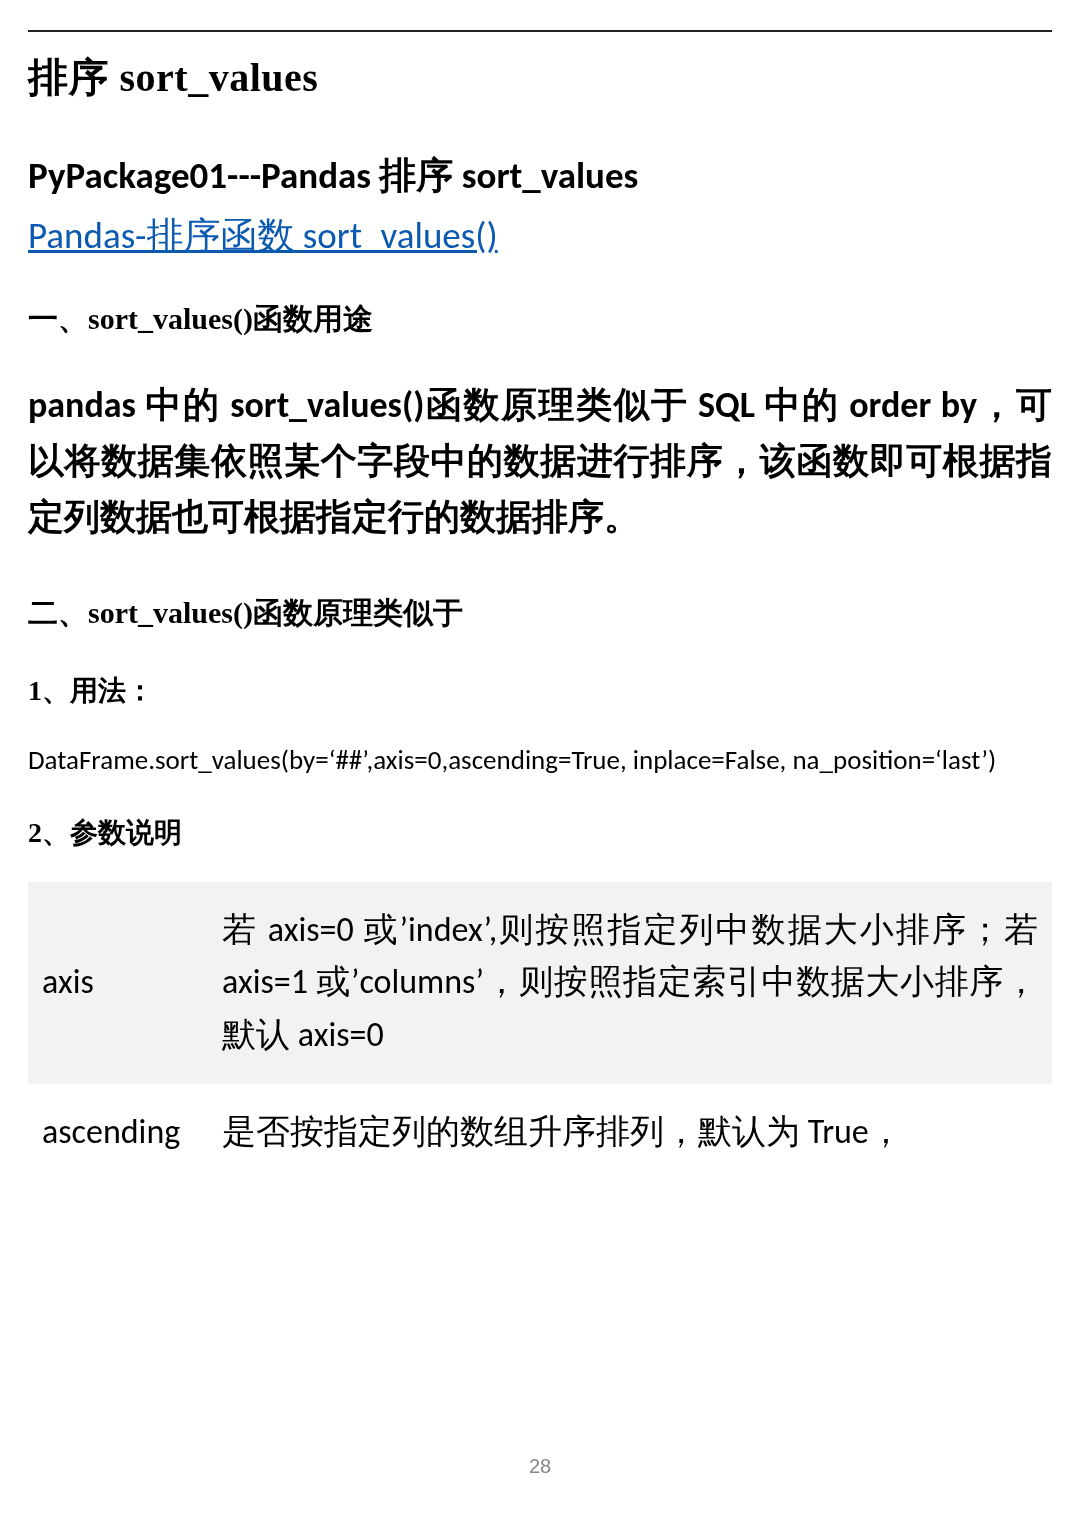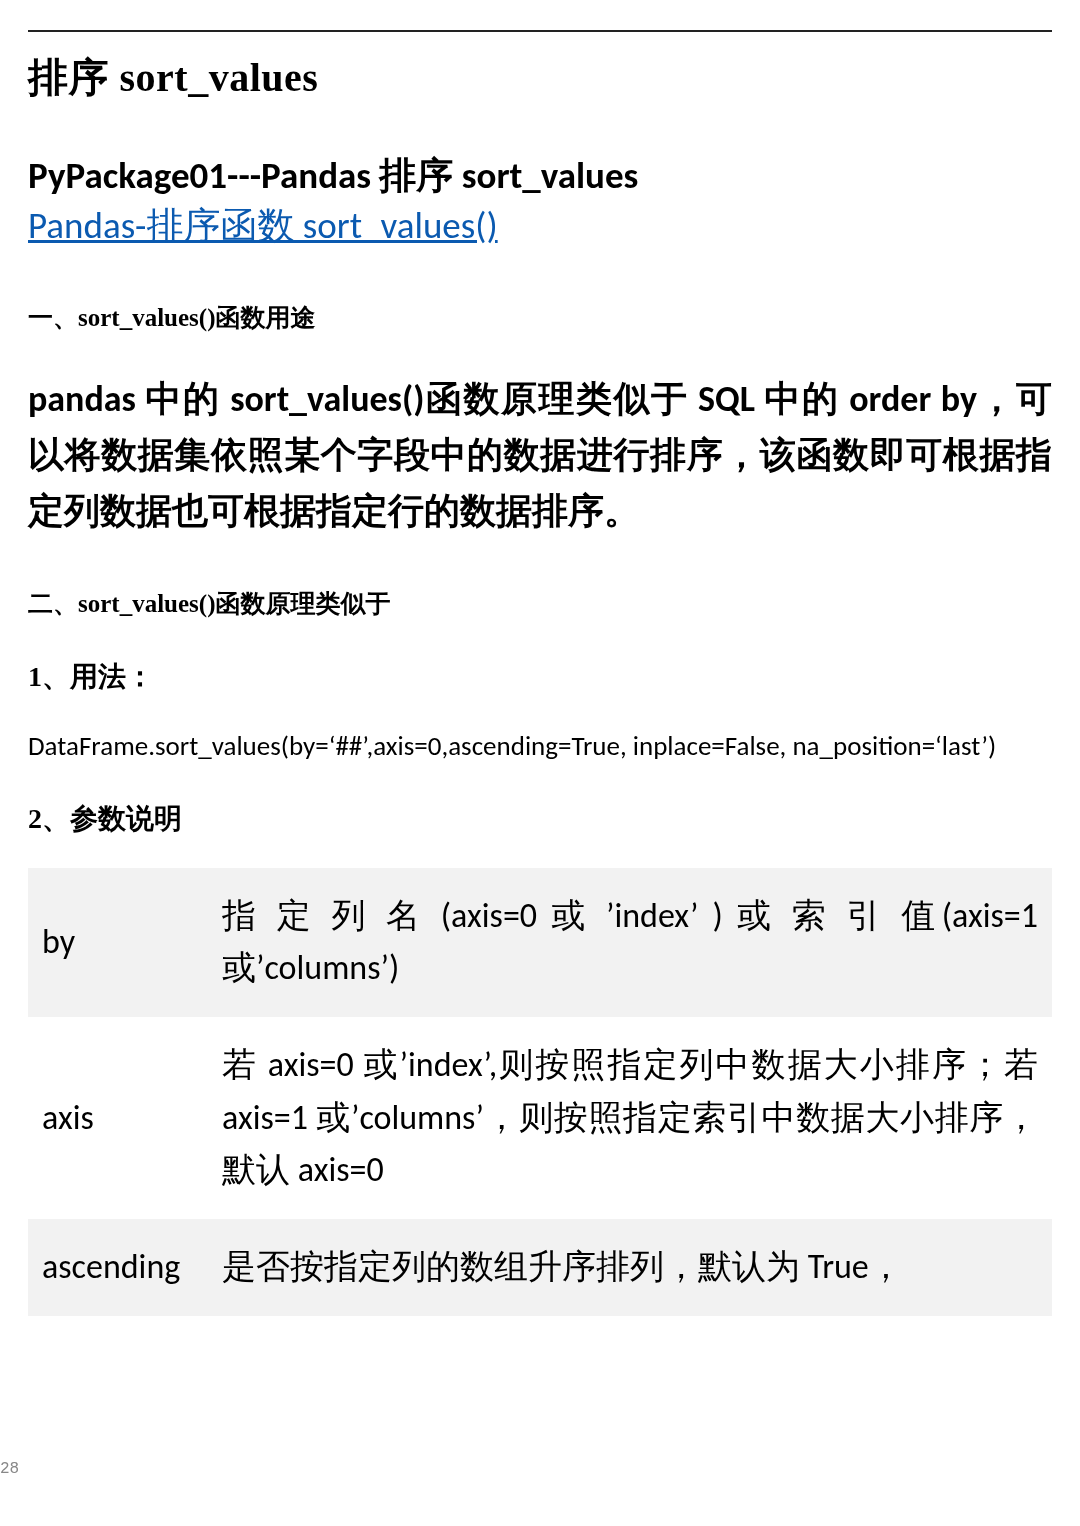--- a/index.html
+++ b/index.html
@@ -25,32 +25,32 @@
       font-size: 40px;
       font-weight: bold;
       font-family: "Microsoft YaHei", "SimHei", serif;
       margin-bottom: 46px;
       letter-spacing: 0.5px;
     }
     .heading1 {
       font-size: 37px;
       font-weight: bold;
       font-family: "Calibri", "Microsoft YaHei", serif;
-      margin-bottom: 0;
+      margin-bottom: 10px;
     }
     .link-line {
       font-size: 37px;
       color: #0b5ab0;
       text-decoration: underline;
       font-family: "Calibri", "KaiTi", "STKaiti", serif;
-      margin-bottom: 50px;
+      margin-bottom: 38px;
       display: inline-block;
     }
     .sec-head {
-      font-size: 25px;
+      font-size: 30px;
       font-weight: bold;
       font-family: "Microsoft YaHei", serif;
       margin-bottom: 38px;
     }
     .body-para {
       font-size: 36px;
       font-weight: bold;
       font-family: "Calibri", "SimSun", serif;
       line-height: 1.55;
       text-align: justify;
@@ -95,24 +95,24 @@
     }
     .col-param {
       width: 180px;
       vertical-align: middle;
     }
     .page-number {
       position: absolute;
       bottom: 48px;
       left: 0;
       right: 0;
-      text-align: left;
-      font-size: 16px;
+      text-align: center;
+      font-size: 20px;
       color: #888;
-      font-family: Liberation Mono, monospace;
+      font-family: Liberation Sans, sans-serif;
     }
   </style>
 </head>
 <body>
 
 
 
 <div class="top-rule"></div>
 
 <h1 class="page-title">排序 sort_values</h1>
@@ -128,24 +128,20 @@
 
 <div class="sub-head">1、用法：</div>
 
 <p class="usage-para">DataFrame.sort_values(by=‘##’,axis=0,ascending=True, inplace=False, na_position=‘last’)</p>
 
 <div class="sub-head">2、参数说明</div>
 
 <table>
   <tbody>
   <tr>
-    <td class="col-param">by</td>
-    <td>指 定 列 名 (axis=0  或 ’index’ ) 或 索 引 值(axis=1 或’columns’)</td>
-  </tr>
-  <tr>
     <td class="col-param">axis</td>
     <td>若 axis=0 或’index’,则按照指定列中数据大小排序；若 axis=1 或’columns’，则按照指定索引中数据大小排序，默认 axis=0</td>
   </tr>
   <tr>
     <td class="col-param">ascending</td>
     <td>是否按指定列的数组升序排列，默认为 True，</td>
   </tr>
 </tbody>
   </table>
 

